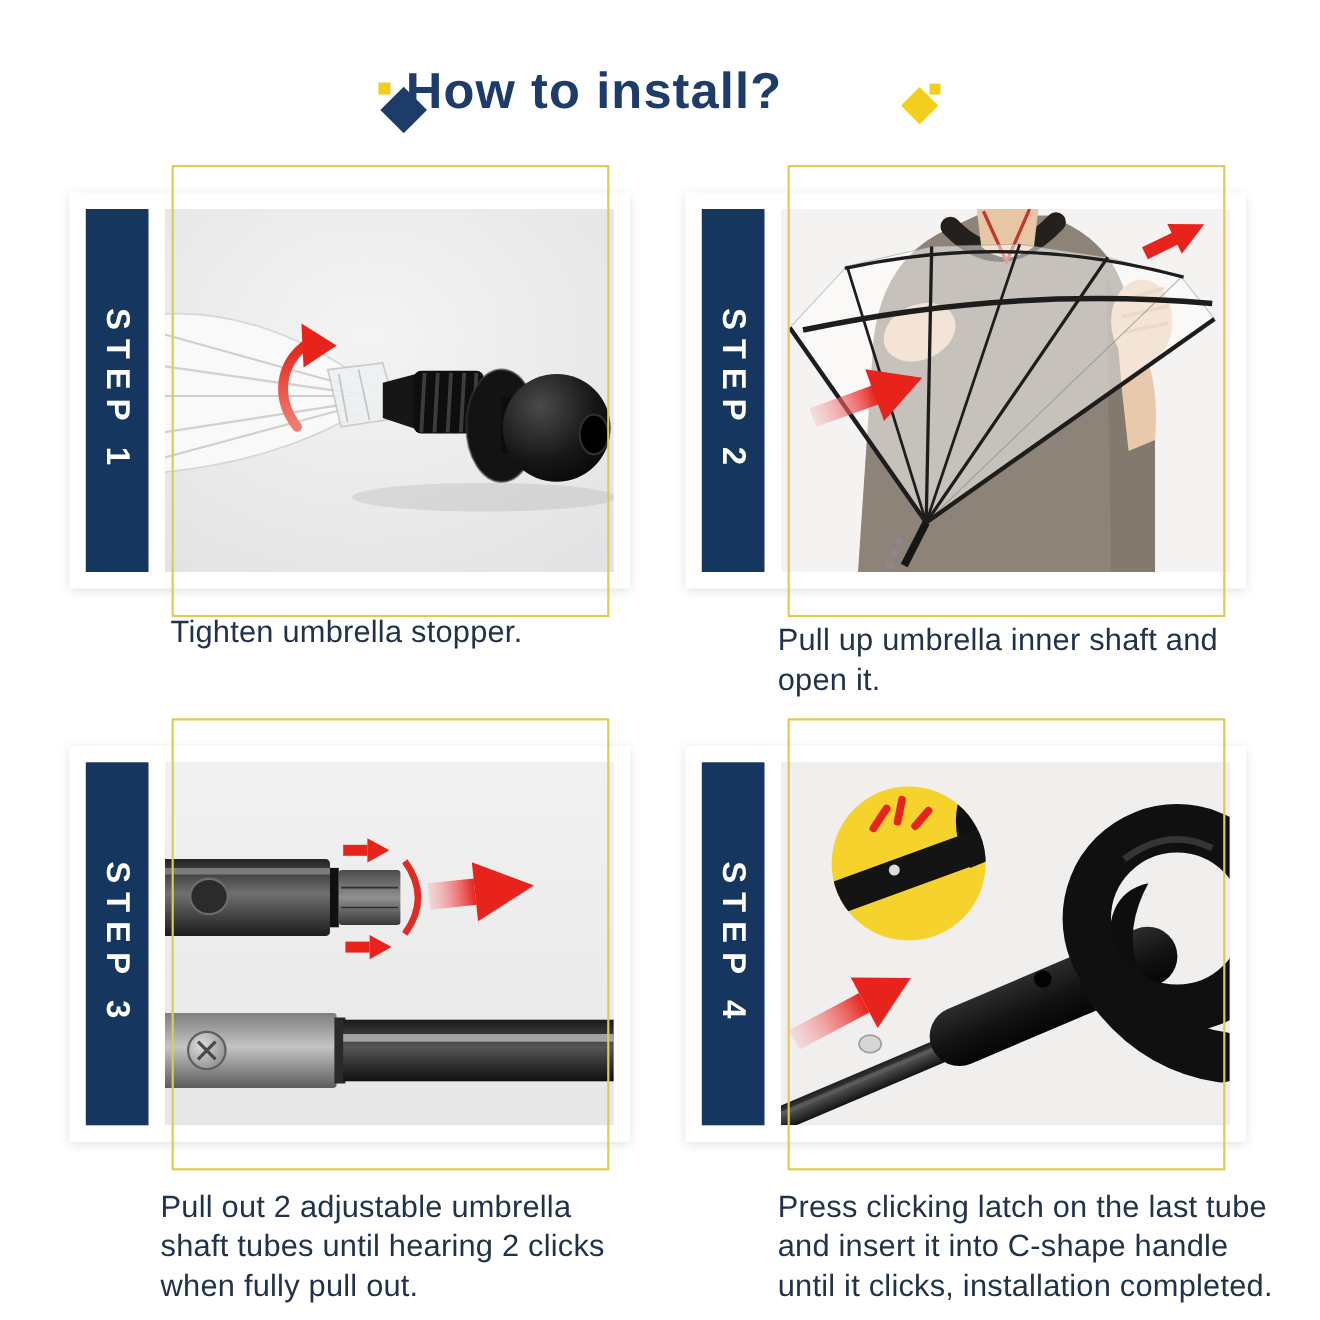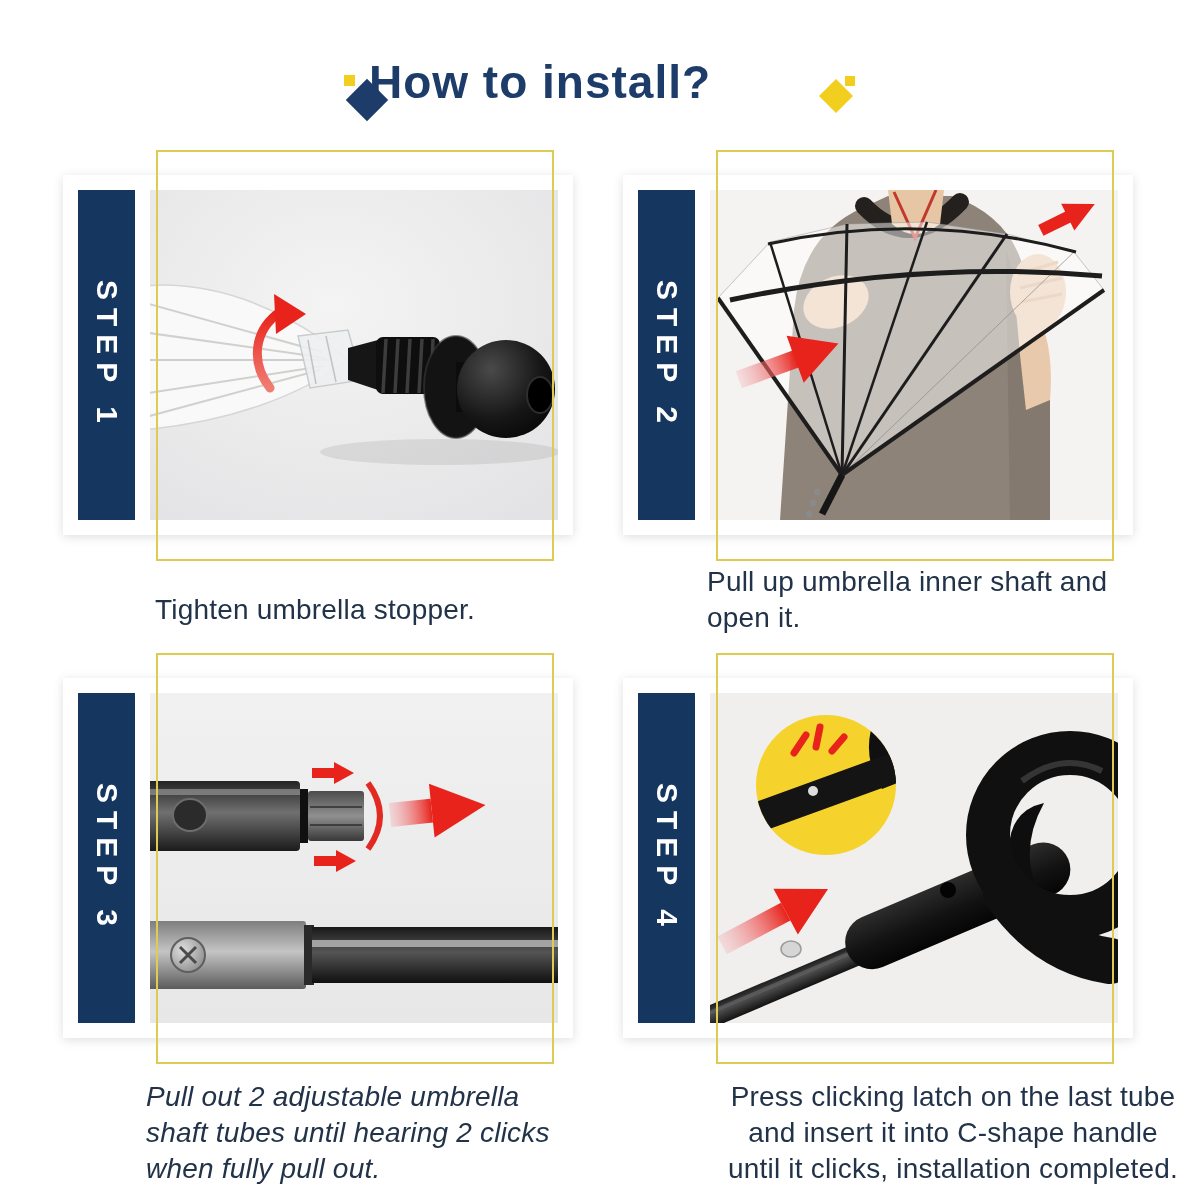--- a/index.html
+++ b/index.html
@@ -42,24 +42,24 @@
   .photo svg{display:block;width:100%;height:100%;}
   .frame{
     position:absolute;left:93px;top:-25px;width:394px;height:407px;
     border:2px solid #dfcb52;z-index:4;pointer-events:none;background:transparent;
   }
   
   .caption{
     position:absolute;margin:0;font-size:28px;line-height:36px;color:#223349;
     white-space:pre-line;letter-spacing:.2px;
   }
-  .caption-1{left:155px;top:592px;width:470px;}
+  .caption-1{left:155px;top:557px;width:470px;}
   .caption-2{left:707px;top:564px;width:480px;}
-  .caption-3{left:146px;top:1079px;width:480px;font-style:italic;}
-  .caption-4{left:707px;top:1079px;width:492px;text-align:center;}
+  .caption-3{left:146px;top:1079px;width:480px;}
+  .caption-4{left:707px;top:1079px;width:492px;}
 </style>
 </head>
 <body>
 
 <header class="title-bar">
   <span class="sq sq-left"></span>
   <span class="diamond diamond-navy"></span>
   <h1 class="page-title">How to install?</h1>
   <span class="diamond diamond-yellow"></span>
   <span class="sq sq-right"></span>

